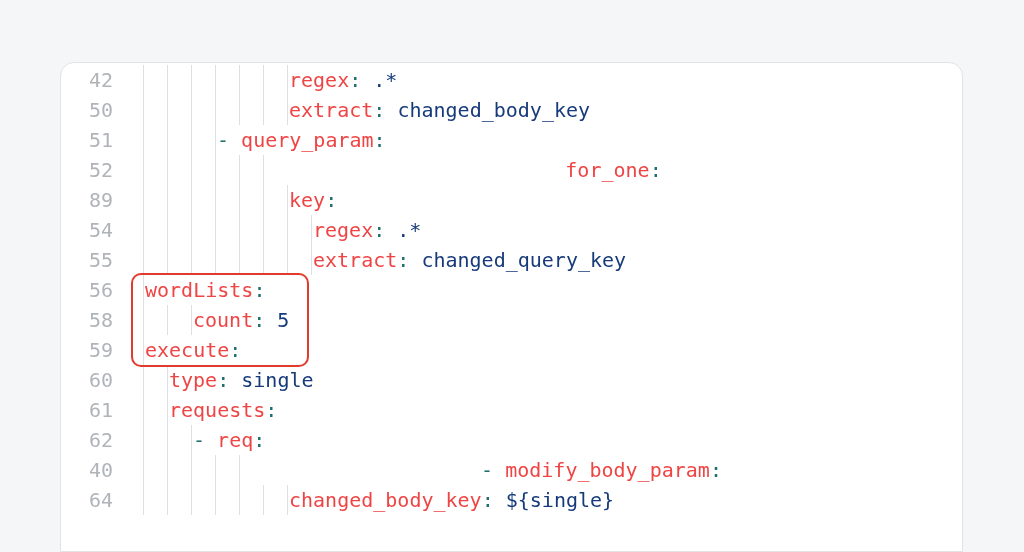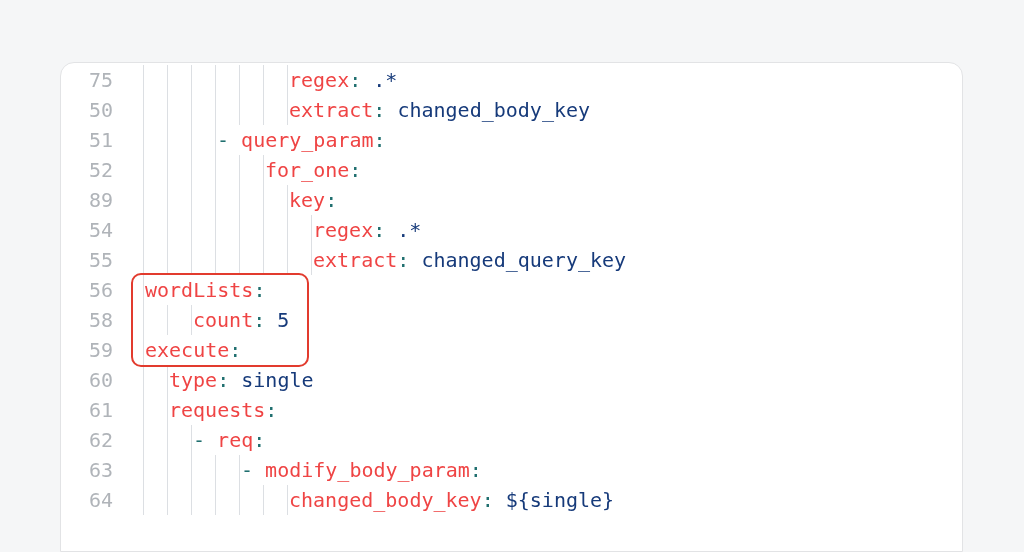--- a/index.html
+++ b/index.html
@@ -73,21 +73,21 @@
     border-radius: 10px;
     pointer-events: none;
   }
 </style>
 </head>
 <body>
 
 <div class="panel">
   <div class="code-area" id="code-area">
       <div class="line">
-        <div class="gutter">75</div>
+        <div class="gutter">42</div>
         <div style="position: relative; flex: 1 1 0%;">
           <div class="guides" style="left: 0px; top: 0px; height: 30px; position: absolute;">
             <span style="left: 26px; top: 0px; height: 100%;"></span>
             <span style="left: 50px; top: 0px; height: 100%;"></span>
             <span style="left: 74px; top: 0px; height: 100%;"></span>
             <span style="left: 98px; top: 0px; height: 100%;"></span>
             <span style="left: 122px; top: 0px; height: 100%;"></span>
             <span style="left: 146px; top: 0px; height: 100%;"></span>
             <span style="left: 170px; top: 0px; height: 100%;"></span>
           </div>
@@ -125,21 +125,21 @@
         <div class="gutter">52</div>
         <div style="position: relative; flex: 1 1 0%;">
           <div class="guides" style="left: 0px; top: 0px; height: 30px; position: absolute;">
             <span style="left: 26px; top: 0px; height: 100%;"></span>
             <span style="left: 50px; top: 0px; height: 100%;"></span>
             <span style="left: 74px; top: 0px; height: 100%;"></span>
             <span style="left: 98px; top: 0px; height: 100%;"></span>
             <span style="left: 122px; top: 0px; height: 100%;"></span>
             <span style="left: 146px; top: 0px; height: 100%;"></span>
           </div>
-          <div class="code" style="padding-left: 148px;"><span class="k">for_one</span><span class="pu">:</span></div>
+          <div class="code" style="padding-left: 148px; text-align: center;"><span class="k">for_one</span><span class="pu">:</span></div>
         </div>
       </div>
       <div class="line">
         <div class="gutter">89</div>
         <div style="position: relative; flex: 1 1 0%;">
           <div class="guides" style="left: 0px; top: 0px; height: 30px; position: absolute;">
             <span style="left: 26px; top: 0px; height: 100%;"></span>
             <span style="left: 50px; top: 0px; height: 100%;"></span>
             <span style="left: 74px; top: 0px; height: 100%;"></span>
             <span style="left: 98px; top: 0px; height: 100%;"></span>
@@ -236,30 +236,30 @@
         <div style="position: relative; flex: 1 1 0%;">
           <div class="guides" style="left: 0px; top: 0px; height: 30px; position: absolute;">
             <span style="left: 26px; top: 0px; height: 100%;"></span>
             <span style="left: 50px; top: 0px; height: 100%;"></span>
             <span style="left: 74px; top: 0px; height: 100%;"></span>
           </div>
           <div class="code" style="padding-left: 76px;"><span class="dash">- </span><span class="k">req</span><span class="pu">:</span></div>
         </div>
       </div>
       <div class="line">
-        <div class="gutter">63</div>
-        <div style="position: relative; flex: 1 1 0%;">
-          <div class="guides" style="left: 0px; top: 0px; height: 30px; position: absolute;">
-            <span style="left: 26px; top: 0px; height: 100%;"></span>
-            <span style="left: 50px; top: 0px; height: 100%;"></span>
-            <span style="left: 74px; top: 0px; height: 100%;"></span>
-            <span style="left: 98px; top: 0px; height: 100%;"></span>
-            <span style="left: 122px; top: 0px; height: 100%;"></span>
-          </div>
-          <div class="code" style="padding-left: 124px;"><span class="dash">- </span><span class="k">modify_body_param</span><span class="pu">:</span></div>
+        <div class="gutter">40</div>
+        <div style="position: relative; flex: 1 1 0%;">
+          <div class="guides" style="left: 0px; top: 0px; height: 30px; position: absolute;">
+            <span style="left: 26px; top: 0px; height: 100%;"></span>
+            <span style="left: 50px; top: 0px; height: 100%;"></span>
+            <span style="left: 74px; top: 0px; height: 100%;"></span>
+            <span style="left: 98px; top: 0px; height: 100%;"></span>
+            <span style="left: 122px; top: 0px; height: 100%;"></span>
+          </div>
+          <div class="code" style="padding-left: 124px; text-align: center;"><span class="dash">- </span><span class="k">modify_body_param</span><span class="pu">:</span></div>
         </div>
       </div>
       <div class="line">
         <div class="gutter">64</div>
         <div style="position: relative; flex: 1 1 0%;">
           <div class="guides" style="left: 0px; top: 0px; height: 30px; position: absolute;">
             <span style="left: 26px; top: 0px; height: 100%;"></span>
             <span style="left: 50px; top: 0px; height: 100%;"></span>
             <span style="left: 74px; top: 0px; height: 100%;"></span>
             <span style="left: 98px; top: 0px; height: 100%;"></span>

